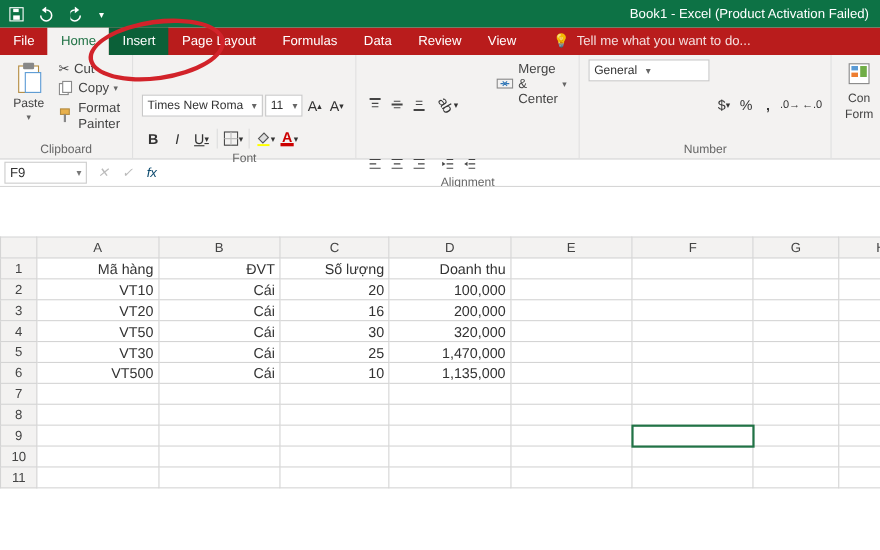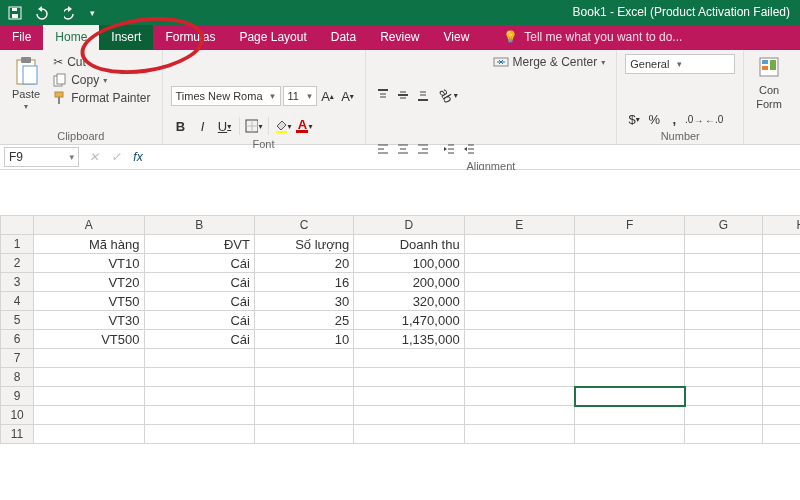--- a/index.html
+++ b/index.html
@@ -1,21 +1,21 @@
 <!DOCTYPE html>
 <html><head>
 <meta charset="utf-8">
 <style>
   * { box-sizing: border-box; font-family: "Segoe UI", Arial, sans-serif; }
   html, body { margin:0; padding:0; background:#fff; width:800px; height:500px; overflow:hidden; font-size:12px; color:#333; }
   .titlebar { background:#0d7245; height:25px; display:flex; align-items:center; color:#fff; position:relative; }
   .qat { display:flex; align-items:center; gap:12px; padding:0 8px; }
   .qat svg { display:block; }
   .title-text { position:absolute; left:50%; transform:translateX(-50%); top:0; line-height:25px; font-size:12px; white-space:nowrap; right:10px; text-align:right; left:auto; transform:none;}
-  .tabs { background:#be185d; height:25px; display:flex; align-items:flex-end; color:#fff; font-size:12px; }
+  .tabs { background:#b91c1c; height:25px; display:flex; align-items:flex-end; color:#fff; font-size:12px; }
   .tab { padding:0 12px; height:25px; line-height:25px; cursor:pointer; }
   .tab.active { background:#f3f2f1; color:#217346; }
   .tellme { margin-left:10px; opacity:.85; display:flex; align-items:center; gap:6px; }
   .ribbon { background:#f3f2f1; border-bottom:1px solid #d6d6d6; height:95px; display:flex; position:relative; }
   .group { border-right:1px solid #e0e0e0; padding:4px 8px 2px 8px; display:flex; flex-direction:column; justify-content:space-between; }
   .group-label { text-align:center; font-size:11px; color:#666; margin-top:2px; }
   .group-body { display:flex; gap:6px; align-items:flex-start; }
   .btn-stack { display:flex; flex-direction:column; gap:2px; }
   .rbtn { display:flex; align-items:center; gap:4px; padding:1px 3px; cursor:pointer; font-size:12px; color:#444; }
   .rbtn svg { flex:none; }
@@ -71,22 +71,22 @@
       </span>
     <span class="iconsq" style="color:#fff;font-size:9px;">▾</span>
   </div>
   <div class="title-text">Book1 - Excel (Product Activation Failed)</div>
 </div>
 
 <div class="tabs">
   <div class="tab" style="color:#fff;">File</div>
   <div class="tab active">Home</div>
   <div class="tab" style="background:#0b6038;">Insert</div>
+  <div class="tab">Page Layout</div>
   <div class="tab">Formulas</div>
-  <div class="tab">Page Layout</div>
   <div class="tab">Data</div>
   <div class="tab">Review</div>
   <div class="tab">View</div>
   <div class="tab tellme">
     <span>💡</span>
     <span>Tell me what you want to do...</span>
   </div>
 </div>
 
 <div class="ribbon">
@@ -255,21 +255,21 @@
             </svg>
             <span>Merge &amp; Center</span>
             <span style="font-size:8px;color:#666;">▾</span>
           </div>
       </div>
     </div>
     <div class="group-label">Alignment</div>
   </div>
 
   <div class="group">
-    <div class="group-body" style="flex-direction:column;gap:4px;">
+    <div class="group-body" style="flex-direction:row;gap:4px;">
       <div class="combo" style="width:110px;">
           <span class="val">General</span>
           <span class="dd">▾</span>
         </div>
       <div class="row">
         <div class="sq small">$<span style="font-size:8px;">▾</span></div>
         <div class="sq small">%</div>
         <div class="sq small">
             <b>,</b>
           </div>

